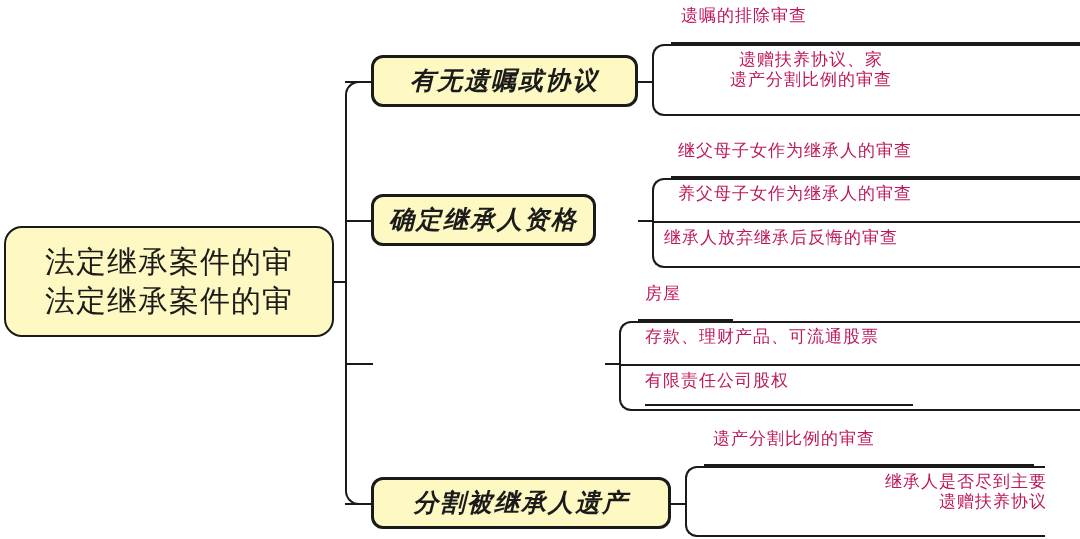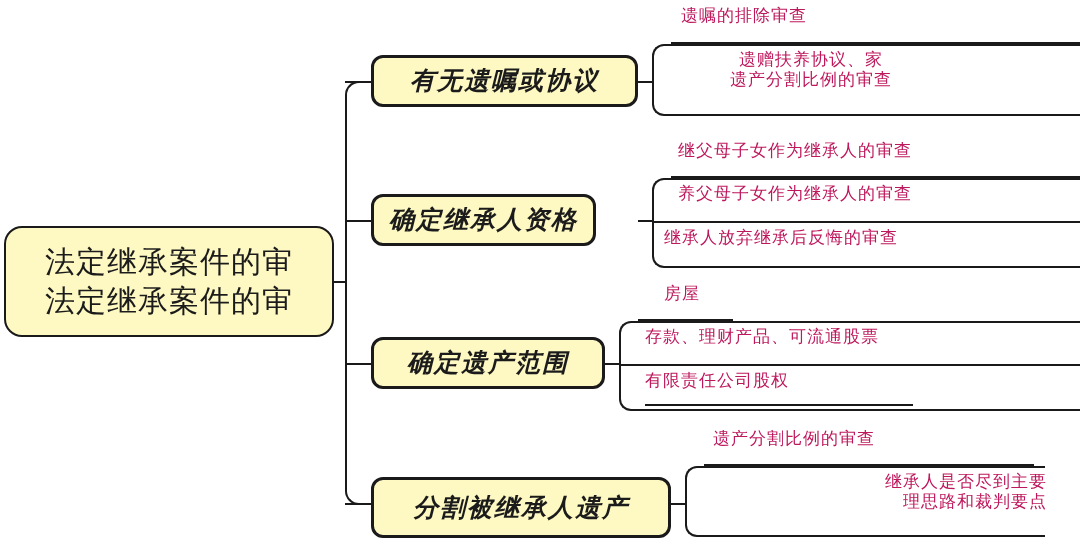--- a/index.html
+++ b/index.html
@@ -40,21 +40,21 @@
     font-size:25px;
     letter-spacing:2px;
     border-radius:12px;
     border-width:3px;
     font-family:"Liberation Serif","DejaVu Serif",serif;
     font-style:italic;
   }
   .b1{left:371px;top:55px;width:267px;height:52px;}
   .b2{left:371px;top:194px;width:225px;height:52px;}
   .b3{left:371px;top:337px;width:234px;height:52px;}
-  .b4{left:371px;top:477px;width:300px;height:61px;}
+  .b4{left:371px;top:477px;width:300px;height:52px;}
 
   
   .spine{
     position:absolute;
     border:2.5px solid #1a1a1a;
     border-right:none;
     border-radius:14px 0 0 14px;
     left:345px;
     width:26px;
     background:transparent;
@@ -138,38 +138,35 @@
   </div>
   <div class="stub" style="left:638px;top:220px;width:14px;"></div>
   <div class="top-rule" style="left:671px;top:176px;width:409px;"></div>
   <div class="leaf-label" style="left:678px;top:141px;">继父母子女作为继承人的审查</div>
   <div class="leafgroup" style="left:652px;top:178px;width:428px;height:90px;">
     <div class="divider" style="top:41px;"></div>
   </div>
   <div class="leaf-label" style="left:678px;top:184px;">养父母子女作为继承人的审查</div>
   <div class="leaf-label" style="left:664px;top:228px;text-align:right;">继承人放弃继承后反悔的审查</div>
 
-  <div class="node branch b3">
-    <span>确定遗产范围</span>
-  </div>
   <div class="stub" style="left:605px;top:363px;width:14px;"></div>
   <div class="top-rule" style="left:638px;top:319px;width:95px;"></div>
-  <div class="leaf-label" style="left:664px;top:284px;">房屋</div>
+  <div class="leaf-label" style="left:645px;top:284px;">房屋</div>
   <div class="leafgroup" style="left:619px;top:321px;width:461px;height:90px;">
     <div class="divider" style="top:41px;"></div>
   </div>
   <div class="leaf-label" style="left:645px;top:371px;">有限责任公司股权</div>
   <div class="leaf-label" style="left:645px;top:327px;">存款、理财产品、可流通股票</div>
   <div class="top-rule" style="left:645px;top:404px;width:268px;"></div>
 
   <div class="node branch b4">
     <span>分割被继承人遗产</span>
   </div>
   <div class="stub" style="left:671px;top:503px;width:14px;"></div>
   <div class="top-rule" style="left:704px;top:464px;width:330px;"></div>
   <div class="leaf-label" style="left:713px;top:429px;">遗产分割比例的审查</div>
   <div class="leafgroup" style="left:685px;top:466px;width:360px;height:71px;"></div>
   <div class="leaf-label wrap" style="left:737px;top:472px;width:310px;text-align:right;">
     <span>继承人是否尽到主要</span><br>
-    <span>理思路和裁判要点</span>
+    <span>遗赠扶养协议</span>
   </div>
 
 </div>
 
 </body></html>

